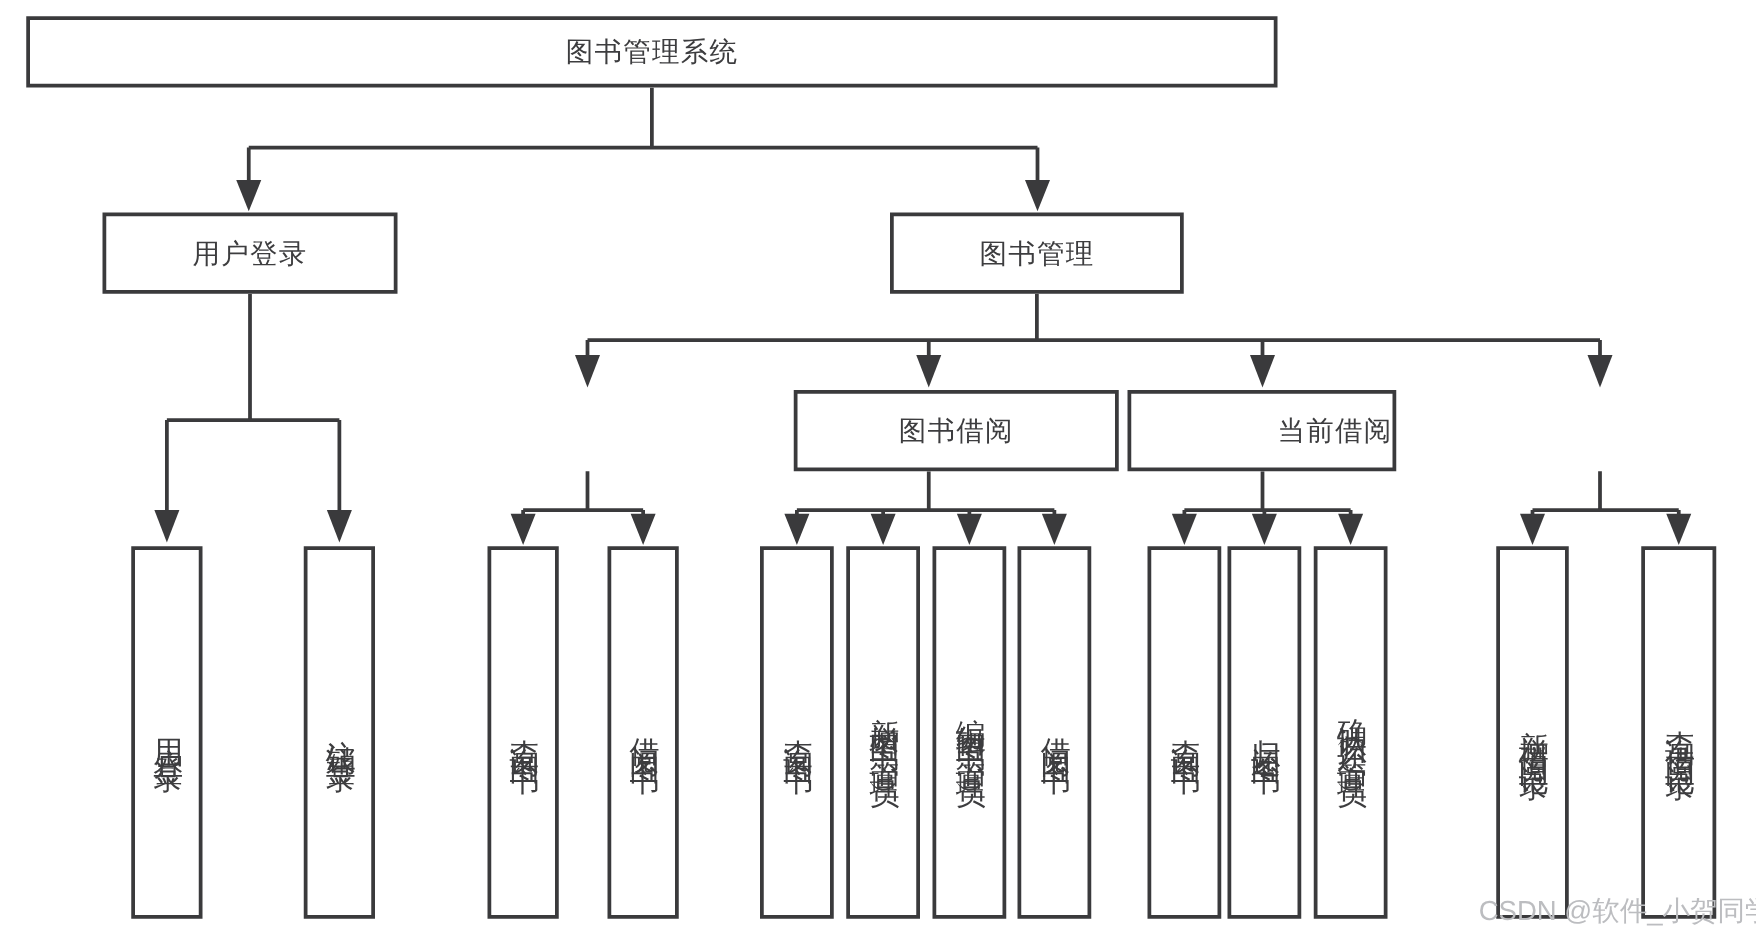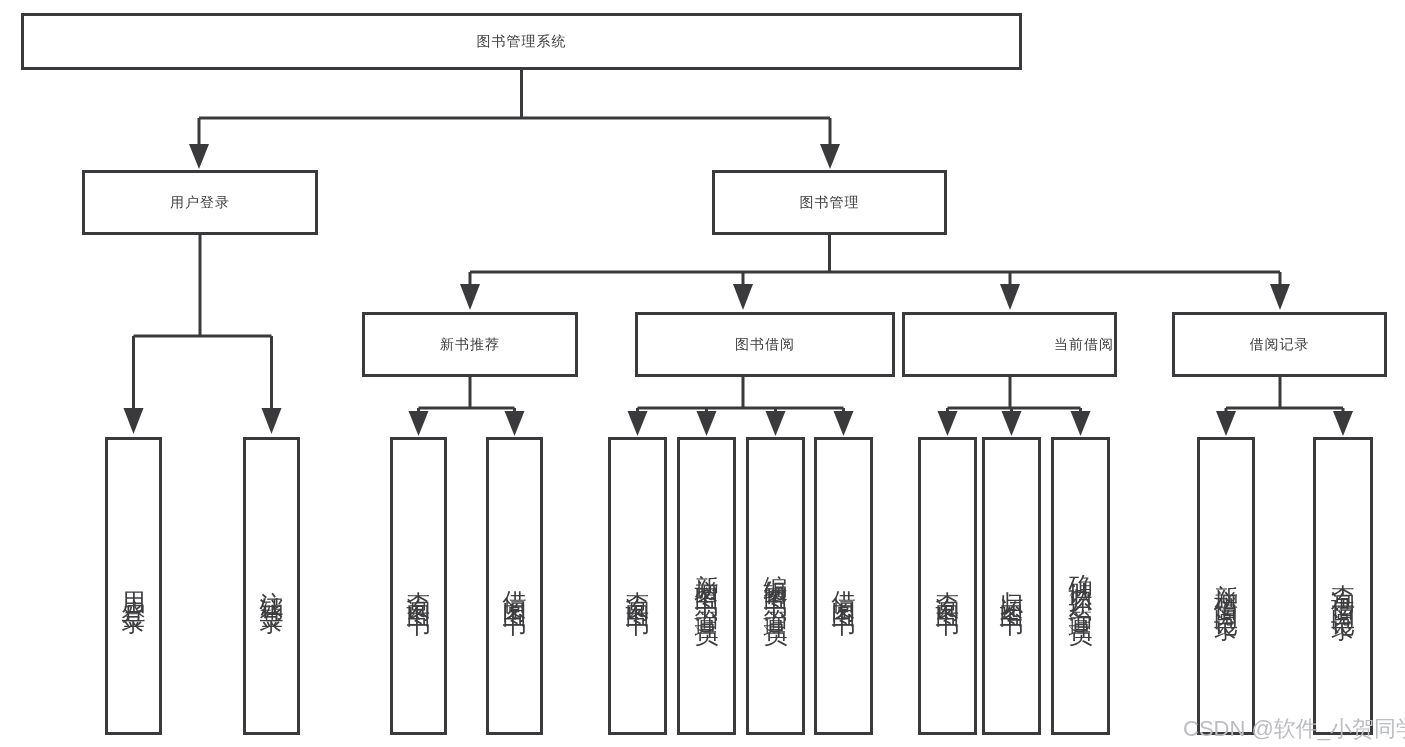--- a/index.html
+++ b/index.html
@@ -26,21 +26,21 @@
     position: absolute;
     box-sizing: border-box;
     background: #ffffff;
     border: 3px solid #3a3a3c;
     display: flex;
     align-items: center;
     justify-content: center;
     color: #3d3d3f;
   }
   .box.h {
-    font-size: 14px;
+    font-size: 22px;
     letter-spacing: 1px;
     white-space: nowrap;
   }
   .box.v {
     font-size: 24px;
   }
   .box.v .vtext {
     writing-mode: vertical-rl;
     text-orientation: mixed;
     letter-spacing: 7px;
@@ -99,31 +99,25 @@
     <span>图书管理系统</span>
   </div>
 
   <div class="box h" style="left:82px; top:170px; width:236px; height:65px;">
     <span>用户登录</span>
   </div>
   <div class="box h" style="left:712px; top:170px; width:235px; height:65px;">
     <span>图书管理</span>
   </div>
 
-  <div class="box h" style="left:362px; top:312px; width:216px; height:65px;">
-    <span>新书推荐</span>
-  </div>
   <div class="box h" style="left:635px; top:312px; width:260px; height:65px;">
     <span>图书借阅</span>
   </div>
   <div class="box h" style="left:902px; top:312px; width:215px; height:65px;justify-content:flex-end;">
     <span>当前借阅</span>
-  </div>
-  <div class="box h" style="left:1172px; top:312px; width:215px; height:65px;">
-    <span>借阅记录</span>
   </div>
 
   <div class="box v" style="left:105px; top:437px; width:57px; height:298px;">
     <span class="vtext">用户登录</span>
   </div>
   <div class="box v" style="left:243px; top:437px; width:57px; height:298px;">
     <span class="vtext">注销登录</span>
   </div>
 
   <div class="box v" style="left:390px; top:437px; width:57px; height:298px;">

